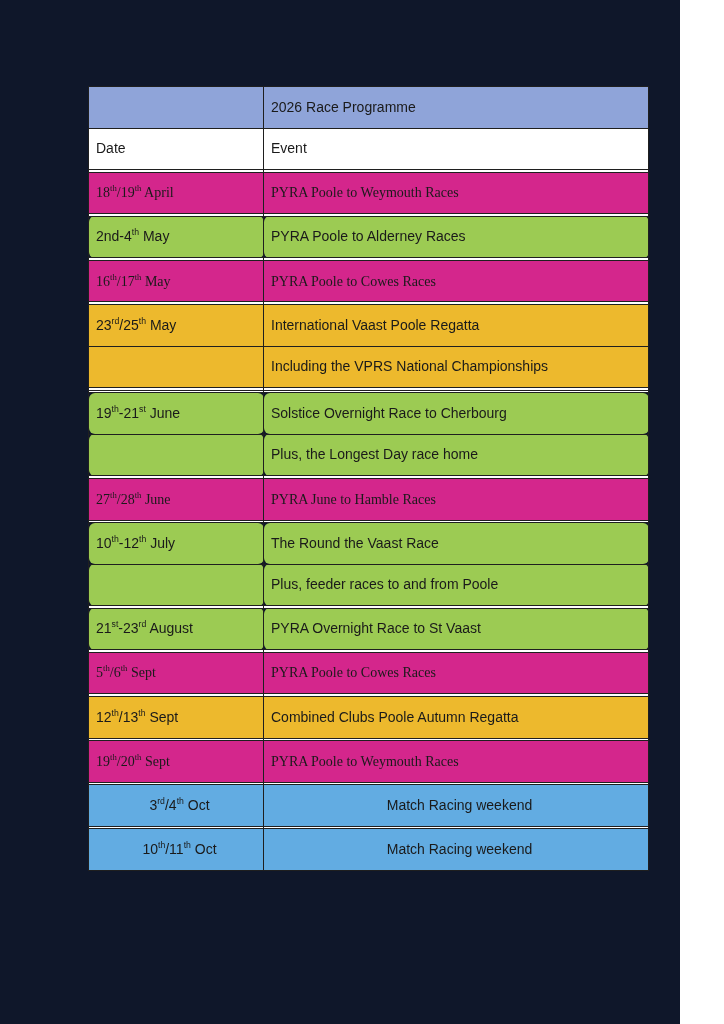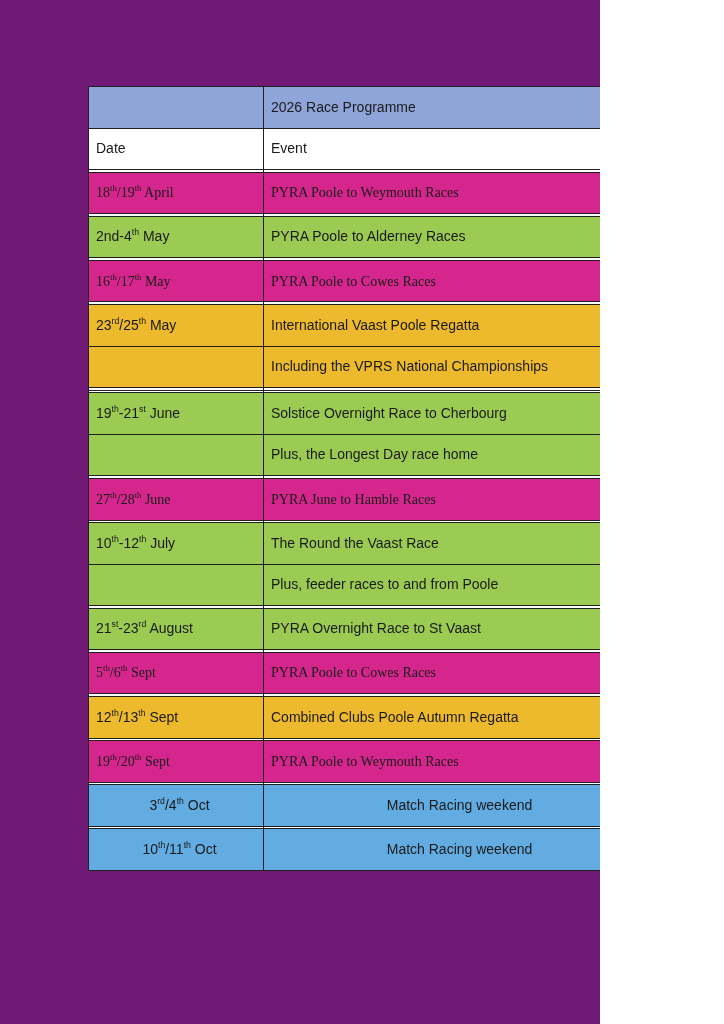--- a/index.html
+++ b/index.html
@@ -3,24 +3,25 @@
 <meta charset="utf-8">
 <style>
   html, body {
     margin: 0;
     padding: 0;
     background: #ffffff;
     font-family: "Liberation Sans", sans-serif;
   }
   .page {
     position: relative;
-    width: 600px;
+    width: 656px;
     height: 1024px;
-    background: #701a75;
+    background: #0f172a;
     overflow: hidden;
+    padding-left: 24px;
   }
   table.race-table {
     position: absolute;
     left: 88px;
     top: 86px;
     width: 560px;
     height: 785px;
     border-collapse: collapse;
     table-layout: fixed;
     font-size: 14px;
@@ -32,21 +33,21 @@
     vertical-align: middle;
     white-space: nowrap;
     overflow: hidden;
     line-height: 1.1;
   }
   col.date-col  { width: 175px; }
   col.event-col { width: 385px; }
   tr.row-header_blue td { background: var(--header_blue); }
   tr.row-white td       { background: #ffffff; }
   tr.row-pink td        { background: var(--pink); font-family: Liberation Serif, serif; }
-  tr.row-green td       { background: var(--green); }
+  tr.row-green td       { background: var(--green); border-radius: 6px; }
   tr.row-yellow td      { background: var(--yellow); }
   tr.row-sky_blue td    { background: var(--sky_blue); text-align: center; }
   sup {
     font-size: 0.62em;
     vertical-align: super;
     line-height: 0;
   }
 </style>
 </head>
 <body>

